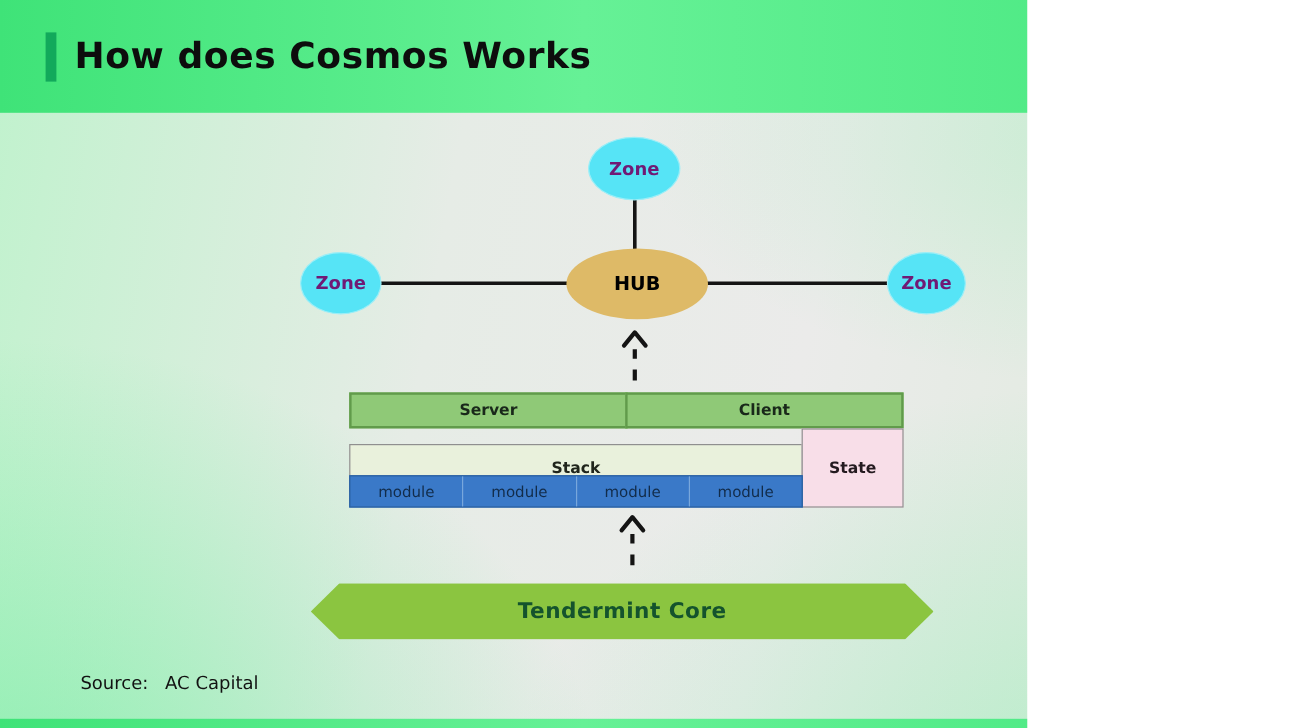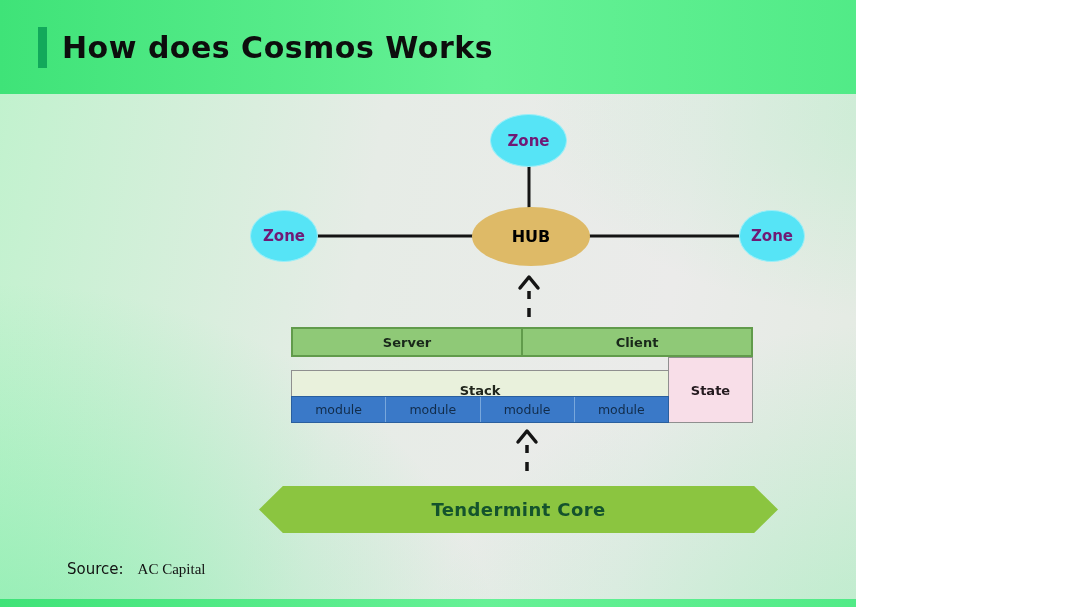--- a/index.html
+++ b/index.html
@@ -106,21 +106,21 @@
     display: flex; align-items: center; justify-content: center;
     font-weight: bold; font-size: 18px; color: #14532d;
     letter-spacing: 0.4px;
   }
 
   
   .source {
     position: absolute; left: 67px; top: 560px;
     font-size: 15px; color: #121212;
   }
-  .source .val { margin-left: 14px; font-family: Liberation Serif, serif; }
+  .source .val { margin-left: 14px; }
 </style>
 </head>
 <body>
 
 <div class="slide">
 
   <header class="header">
     <span class="accent"></span>
     <h1 class="title">How does Cosmos Works</h1>
   </header>

